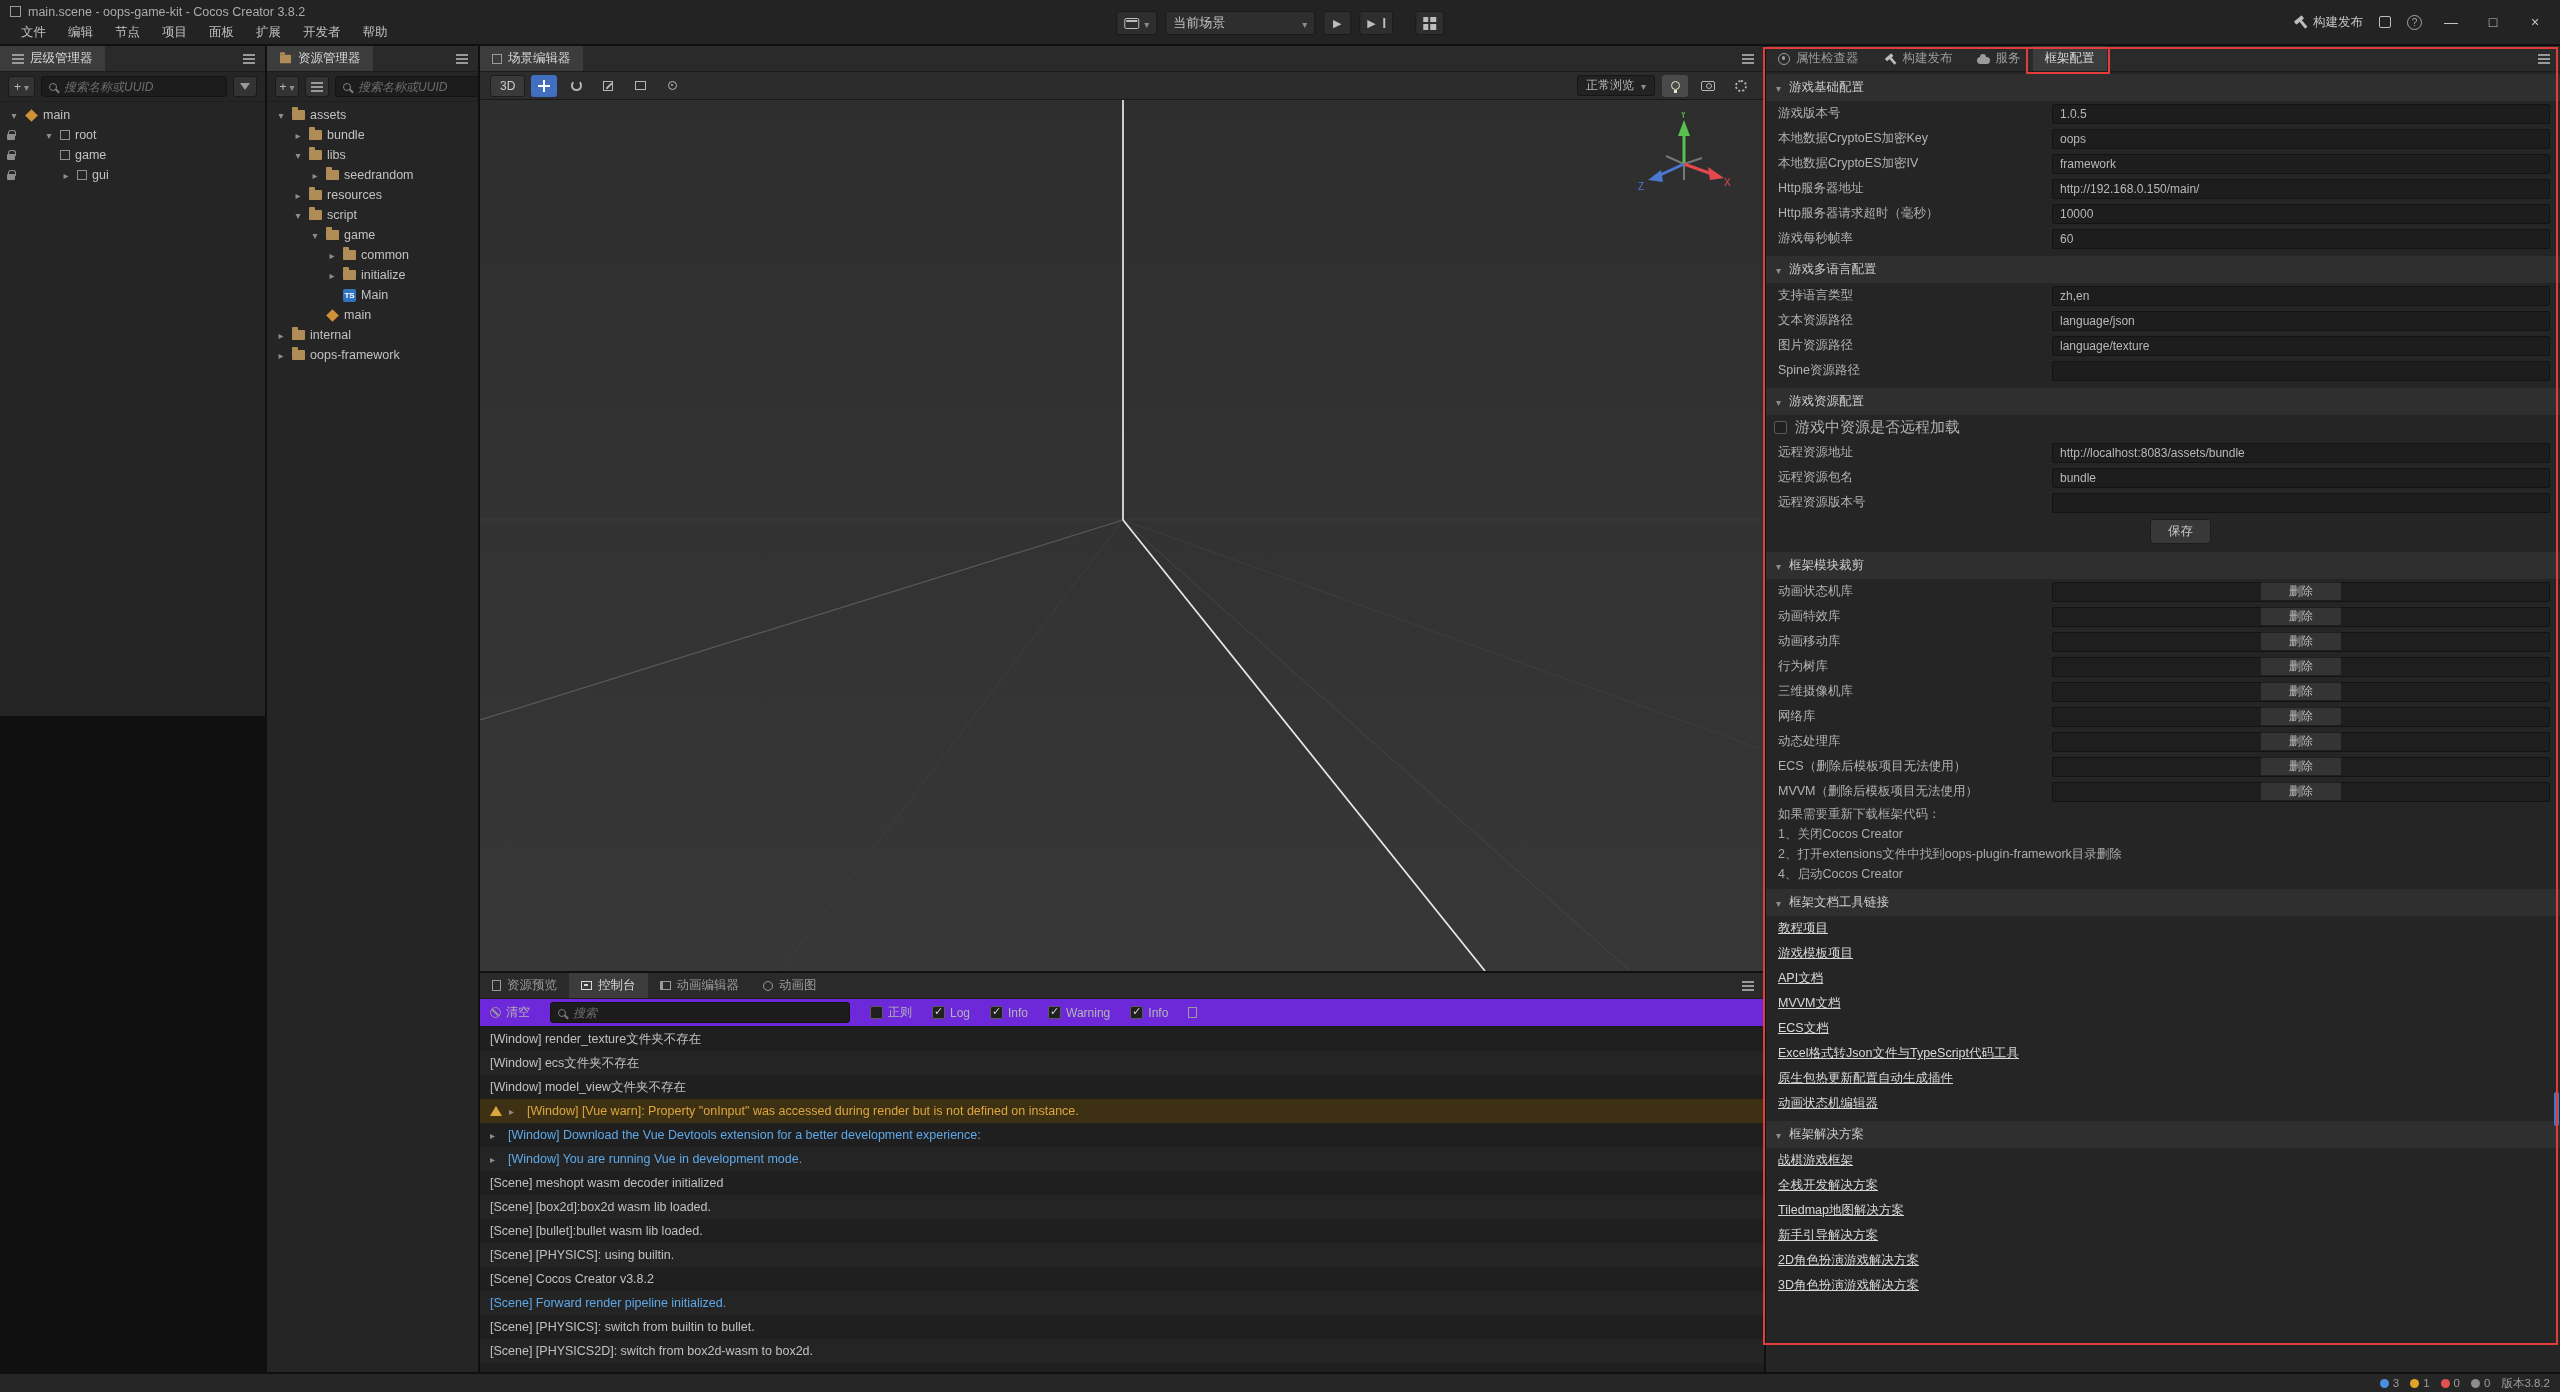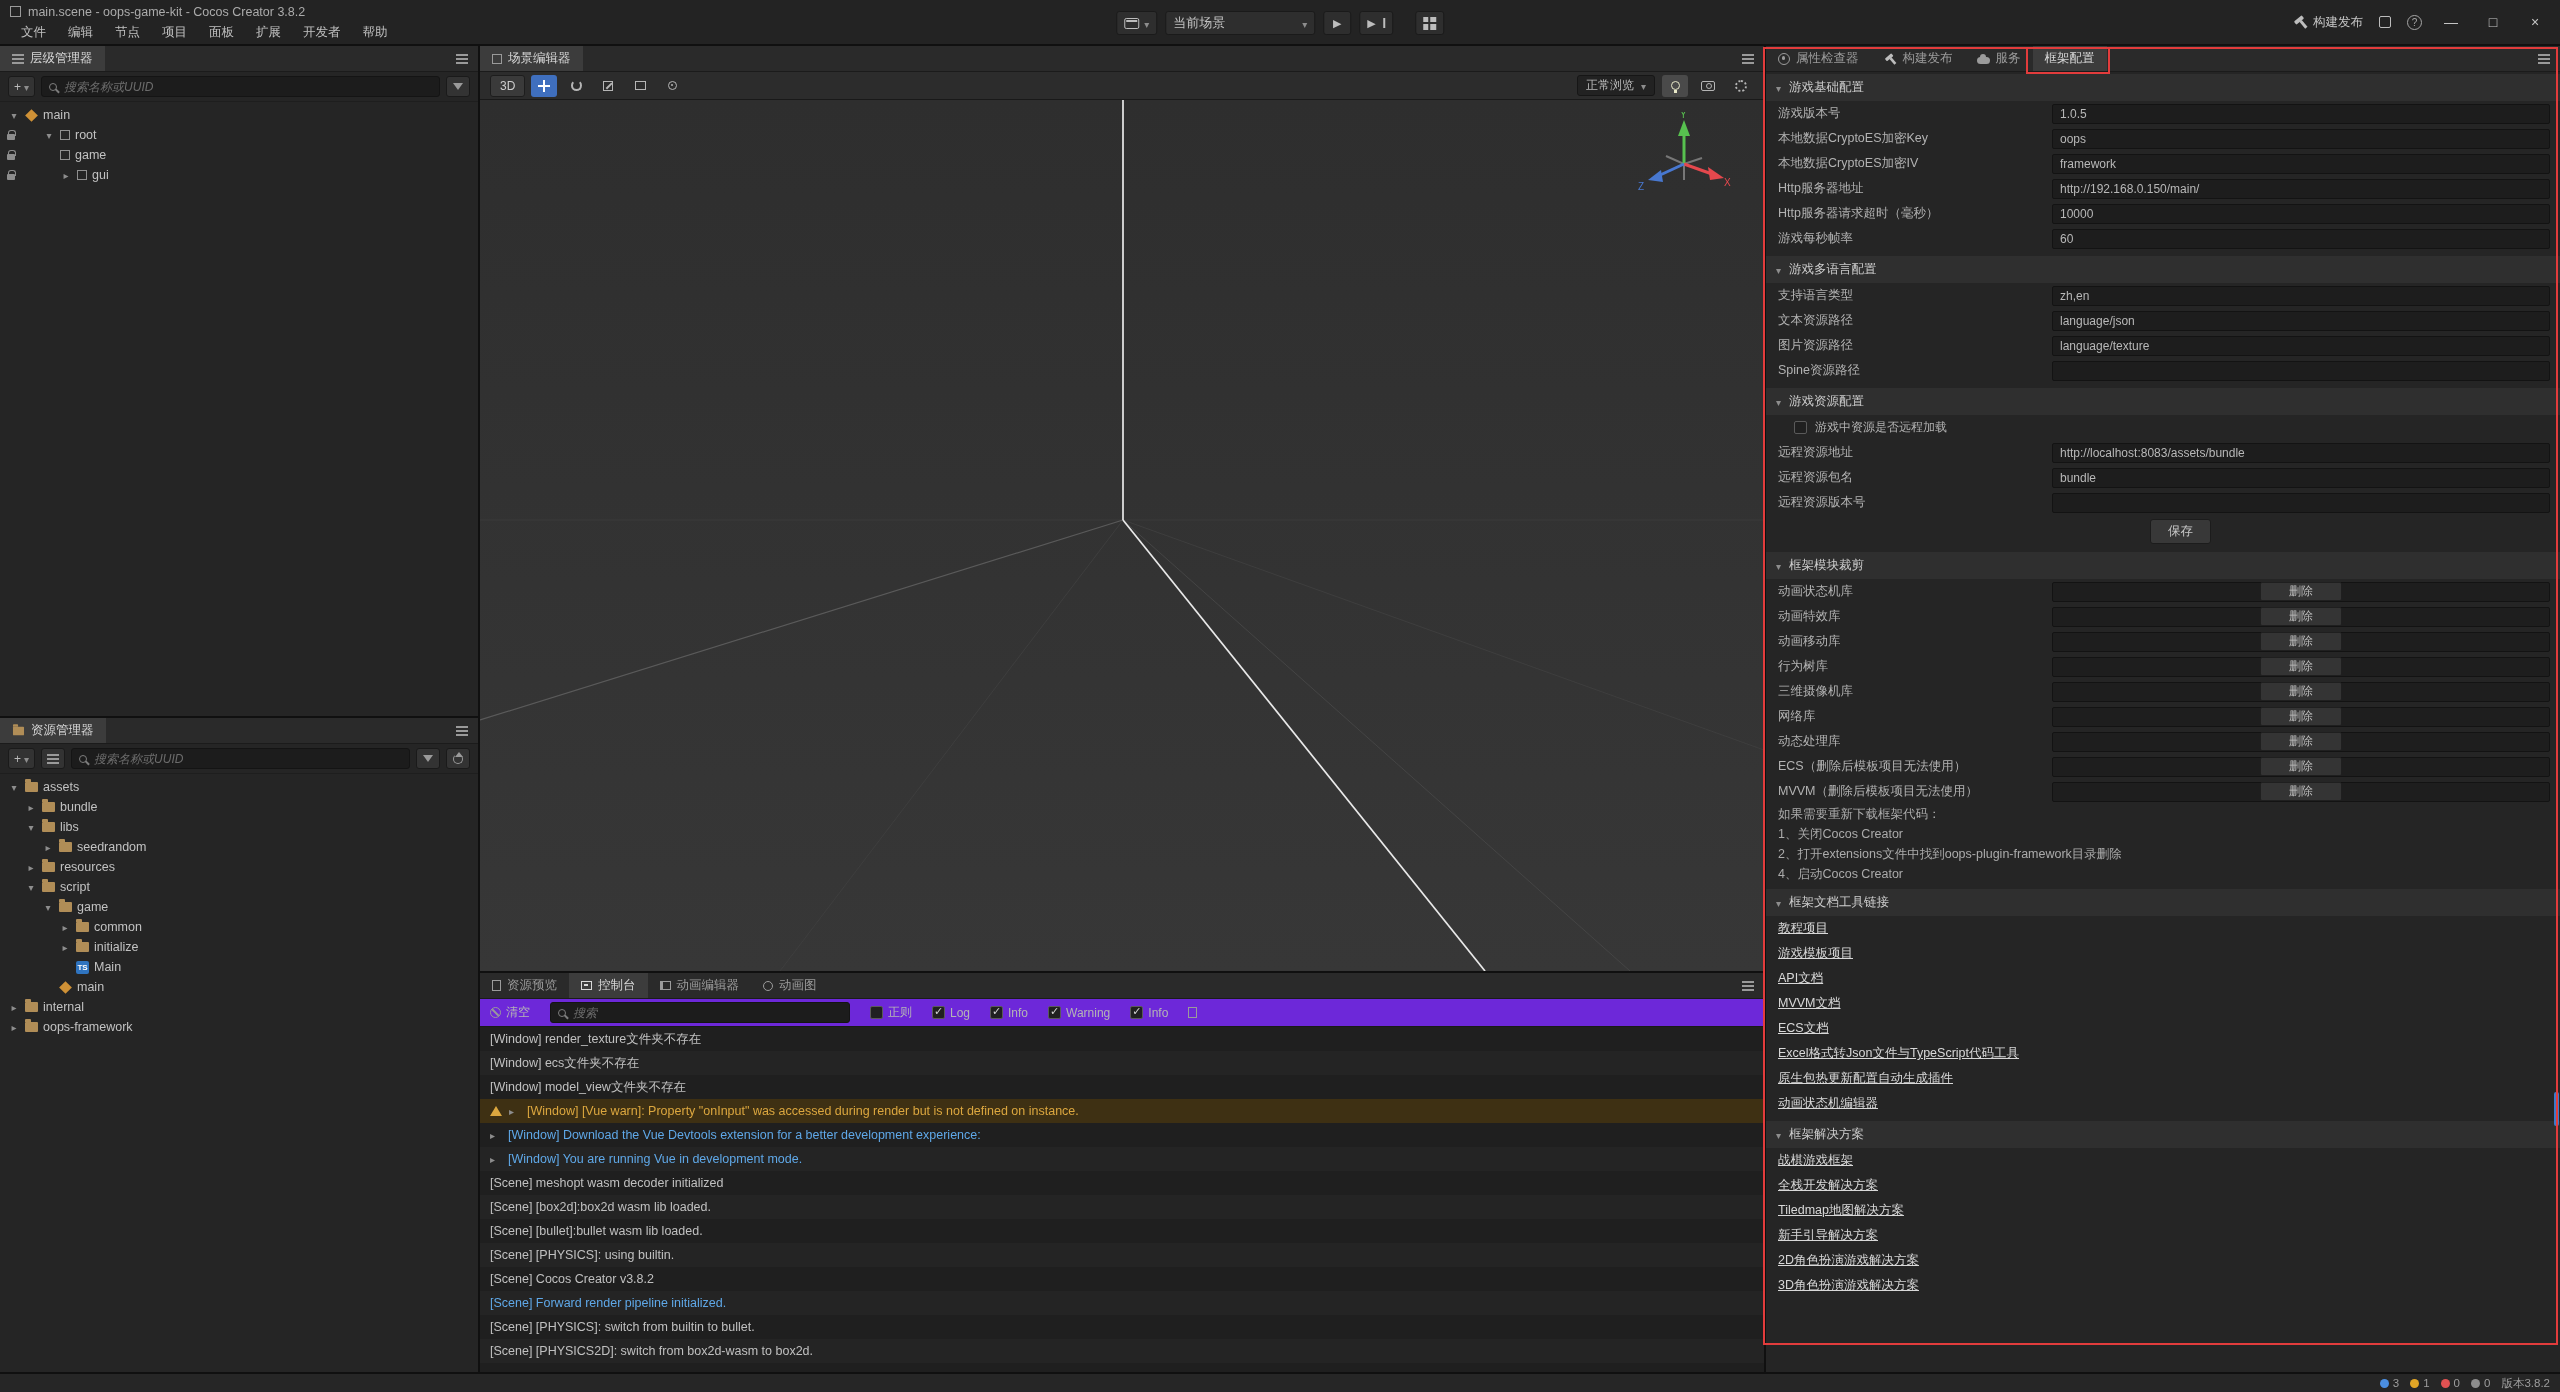--- a/index.html
+++ b/index.html
@@ -71,21 +71,21 @@
   .icon-folder{width:13px;height:10px;background:#b08d57;border-radius:1px;position:relative;flex-shrink:0}
   .icon-folder::before{content:"";position:absolute;top:-3px;left:0;width:6px;height:3px;background:#b08d57;border-radius:1px 1px 0 0}
   .icon-scene{width:9px;height:9px;background:#cf9136;transform:rotate(45deg);flex-shrink:0;margin:0 2px}
   .icon-nodecube{width:10px;height:10px;border:1.5px solid #8f8f8f;flex-shrink:0}
   .icon-ts{width:13px;height:13px;background:#2f74c0;color:#fff;font-size:8px;font-weight:bold;display:flex;align-items:center;justify-content:center;border-radius:2px;flex-shrink:0}
   .icon-lock{position:absolute;left:7px;top:9px;width:8px;height:6px;background:#8d8d8d;border-radius:1px}
   .icon-lock::before{content:"";position:absolute;top:-4px;left:1px;width:6px;height:5px;border:1.5px solid #8d8d8d;border-bottom:none;border-radius:3px 3px 0 0}
 
   
   .main{flex:1;display:flex;gap:2px;background:#101010;min-height:0}
-  .col-left{width:478px;display:flex;flex-direction:column;gap:2px;flex-shrink:0}
+  .col-left{width:478px;display:flex;gap:2px;flex-shrink:0}
   .col-center{flex:1;display:flex;flex-direction:column;gap:2px;min-width:0}
   .col-right{width:794px;display:flex;flex-direction:column;flex-shrink:0}
   .panel{background:#252525;display:flex;flex-direction:column;overflow:hidden}
   .hierarchy{height:670px;flex-shrink:0}
   .assets{flex:1}
   .sceneview{height:925px;flex-shrink:0}
   .console{flex:1}
   .inspector{flex:1;position:relative}
 
   .tabbar{height:26px;background:#2a2a2a;display:flex;align-items:stretch;border-bottom:1px solid #1b1b1b;flex-shrink:0}
@@ -135,21 +135,21 @@
   .warn-tri{width:0;height:0;border-left:6px solid transparent;border-right:6px solid transparent;border-bottom:10px solid #dca73f;flex-shrink:0}
   .log-text{white-space:nowrap;overflow:hidden;text-overflow:ellipsis}
 
   
   .insp-body{flex:1;overflow:hidden;padding-bottom:6px}
   .sect-header{height:27px;margin-top:5px;background:#2f2f2f;display:flex;align-items:center;gap:8px;padding:0 10px;color:#cdcdcd;font-size:12.5px}
   .sect-header:first-child{margin-top:2px}
   .f-row{height:25px;display:flex;align-items:center}
   .f-label{width:286px;padding-left:12px;color:#b2b2b2;font-size:12.5px;flex-shrink:0;white-space:nowrap;overflow:hidden}
   .f-input{flex:1;margin-right:10px;height:20px;background:#1d1d1d;border:1px solid #131313;border-radius:2px;color:#b8b8b8;font-size:12px;padding:0 7px;outline:none}
-  .cb-row{height:25px;display:flex;align-items:center;gap:8px;padding-left:28px;color:#b2b2b2;font-size:12px}
+  .cb-row{height:25px;display:flex;align-items:center;gap:8px;padding-left:8px;color:#b2b2b2;font-size:15px}
   .save-row{height:32px;display:flex;align-items:center}
   .save-btn{margin-left:384px;padding:3px 17px;background:#383838;border:1px solid #1c1c1c;border-radius:3px;color:#c8c8c8;font-size:12.5px}
   .mod-row{height:25px;display:flex;align-items:center}
   .mod-bar{flex:1;margin-right:10px;height:20px;background:#1e1e1e;border:1px solid #131313;border-radius:2px;display:flex;align-items:center;justify-content:center}
   .del-btn{padding:1px 28px;background:#343434;border:1px solid #1f1f1f;border-radius:2px;color:#bdbdbd;font-size:12px;line-height:15px}
   .note-row{height:20px;line-height:20px;padding-left:12px;color:#ababab;font-size:12.5px;white-space:nowrap;overflow:hidden}
   .link-row{height:25px;display:flex;align-items:center;padding-left:12px}
   .doc-link{color:#d8d8d8;text-decoration:underline;font-size:12.5px;cursor:pointer}
   .scroll-thumb{position:absolute;right:1px;top:1046px;width:5px;height:34px;background:#3e79c9;border-radius:2px}
 

